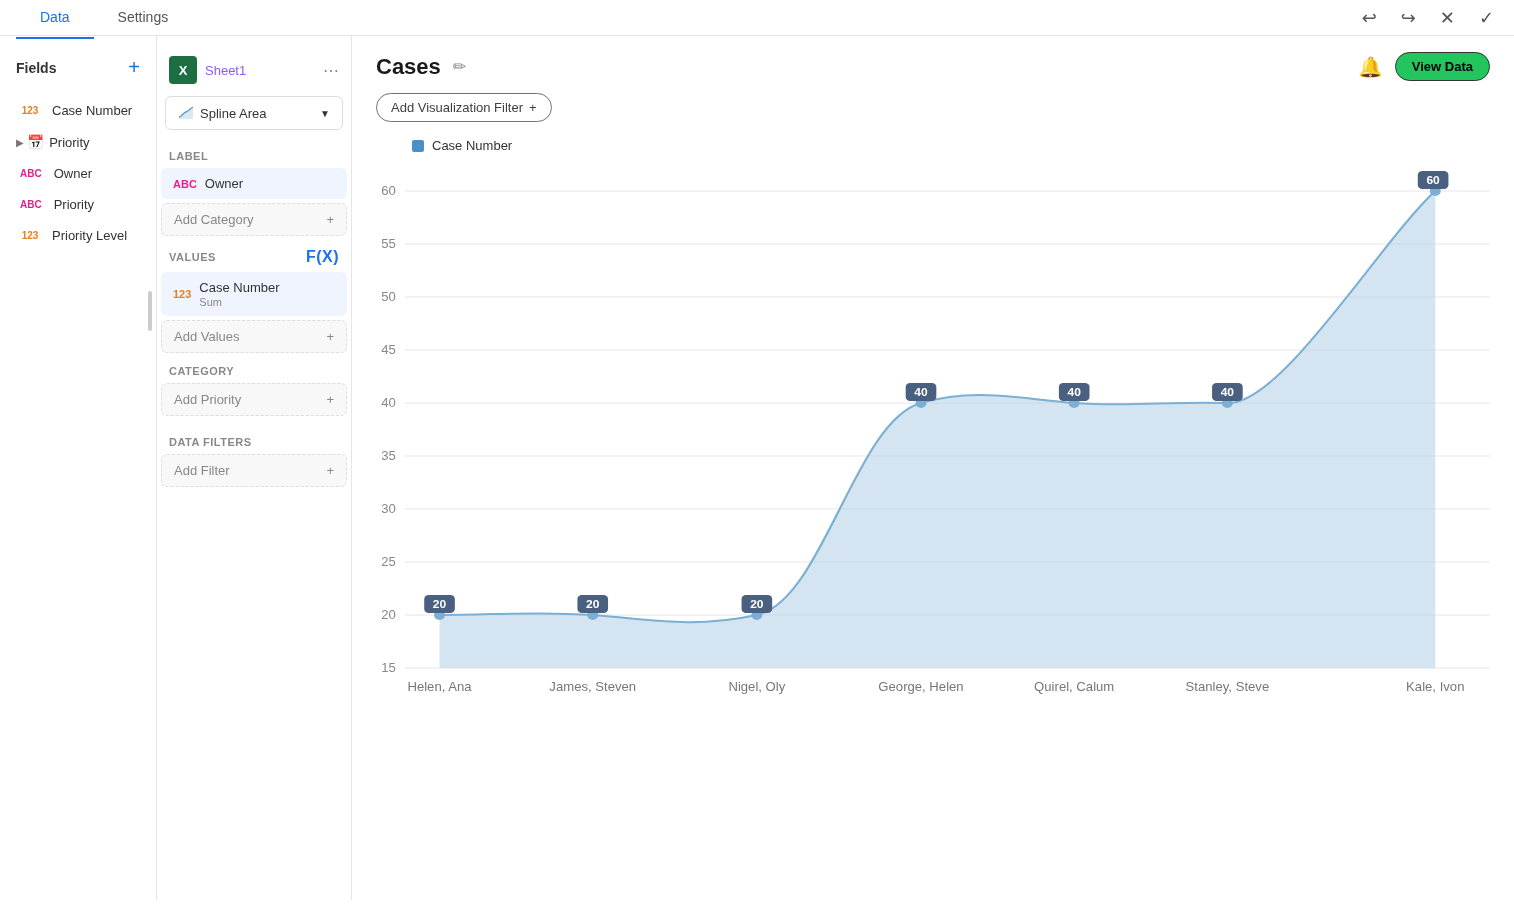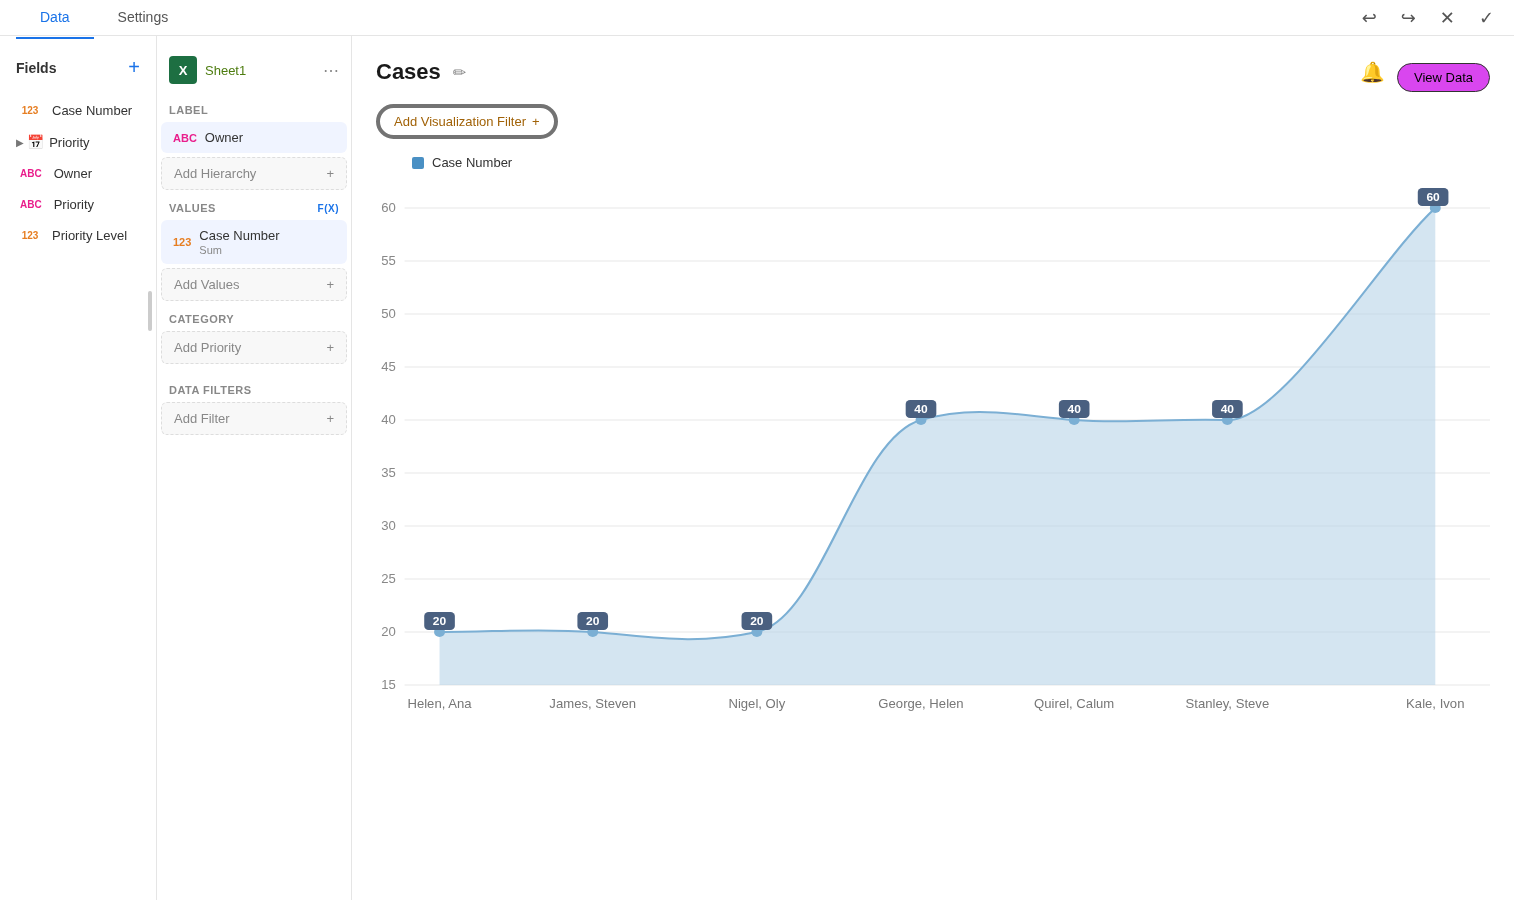--- a/index.html
+++ b/index.html
@@ -68,42 +68,42 @@
       padding: 8px 12px; margin: 0 4px 4px; border-radius: 6px;
       background: #f0f4ff; font-size: 13px; color: #333;
     }
     .config-add {
       display: flex; align-items: center; gap: 8px;
       padding: 8px 12px; margin: 0 4px 4px; border-radius: 6px;
       background: #f8f8f8; font-size: 13px; color: #888; cursor: pointer;
       border: 1px dashed #ddd;
     }
     .config-sub { font-size: 11px; color: #888; margin-top: 1px; }
-    .fx-btn { margin-left: auto; color: #1a73e8; font-size: 10px; font-weight: 600; cursor: pointer; }
+    .fx-btn { margin-left: auto; color: #1a73e8; font-size: 16px; font-weight: 600; cursor: pointer; }
 
     
     .right-panel { flex: 1; display: flex; flex-direction: column; overflow: hidden; }
 
     .chart-header {
       display: flex; align-items: center; padding: 16px 24px 8px;
       gap: 12px;
     }
     .chart-title { font-size: 22px; font-weight: 700; color: #1a1a1a; }
     .edit-icon { color: #888; cursor: pointer; font-size: 16px; }
     .header-right { margin-left: auto; display: flex; align-items: center; gap: 12px; }
     .view-data-btn {
       border: 1.5px solid #333; border-radius: 20px; padding: 6px 16px;
-      font-size: 13px; cursor: pointer; background: #d946ef; font-weight: 400; margin-top: 11px;
+      font-size: 13px; cursor: pointer; background: #22c55e; font-weight: 700;
     }
 
     .filter-bar { padding: 4px 24px 12px; }
     .add-filter-btn {
       display: inline-flex; align-items: center; gap: 6px;
-      border: 4px solid #737373; border-radius: 20px; padding: 6px 14px;
-      font-size: 13px; color: #a16207; cursor: pointer; background: #fff;
+      border: 1px solid #737373; border-radius: 20px; padding: 6px 14px;
+      font-size: 13px; color: #404040; cursor: pointer; background: #fff;
     }
 
     
     .legend { display: flex; align-items: center; gap: 8px; padding: 4px 24px 0 60px; }
     .legend-dot { width: 12px; height: 12px; background: #4a90c4; border-radius: 2px; }
     .legend-label { font-size: 13px; color: #333; }
   </style>
 </head>
 <body>
 
@@ -156,32 +156,40 @@
 
     <div style="position:relative; height: 60px; margin-top: 20px;">
       <div style="position:absolute; right:4px; top:20px; width:4px; height:40px; background:#ccc; border-radius:2px;"></div>
     </div>
   </div>
 
   <div class="middle-panel">
 
     <div style="display:flex; align-items:center; gap:8px; padding: 8px 12px 12px;">
       <div style="width:28px; height:28px; background:#1d6f42; border-radius:4px; display:flex; align-items:center; justify-content:center; color:#fff; font-weight:700; font-size:13px;">X</div>
-      <span style="font-size:13px; color:#4d7c0f;">Sheet1</span>
+      <span style="font-size:13px; color:#8b5cf6;">Sheet1</span>
       <span style="margin-left:auto; color:#888; cursor:pointer;">⋯</span>
     </div>
 
+    <div class="chart-type-btn">
+      <svg width="16" height="16" viewBox="0 0 16 16">
+        <path d="M1 12 C4 12 5 8 8 7 C11 6 12 4 15 2" stroke="#4a90c4" stroke-width="1.5" fill="none"></path>
+        <path d="M1 12 C4 12 5 8 8 7 C11 6 12 4 15 2 L15 14 L1 14 Z" fill="#b8d4e8" opacity="0.5"></path>
+      </svg>
+      <span>Spline Area</span>
+      <span style="margin-left:auto; font-size:10px;">▼</span>
+    </div>
 
     <div class="section-label">LABEL</div>
     <div class="config-item">
       <span style="color:#e91e8c; font-size:11px; font-weight:700;">ABC</span>
       <span>Owner</span>
     </div>
     <div class="config-add">
-      <span>Add Hierarchy</span>
+      <span>Add Category</span>
       <span style="margin-left:auto; color:#888;">+</span>
     </div>
 
     <div class="section-label" style="display:flex; align-items:center;">
       <span>VALUES</span>
       <span class="fx-btn">F(x)</span>
     </div>
     <div class="config-item">
       <span style="color:#e67e22; font-size:11px; font-weight:700;">123</span>
       <div>

